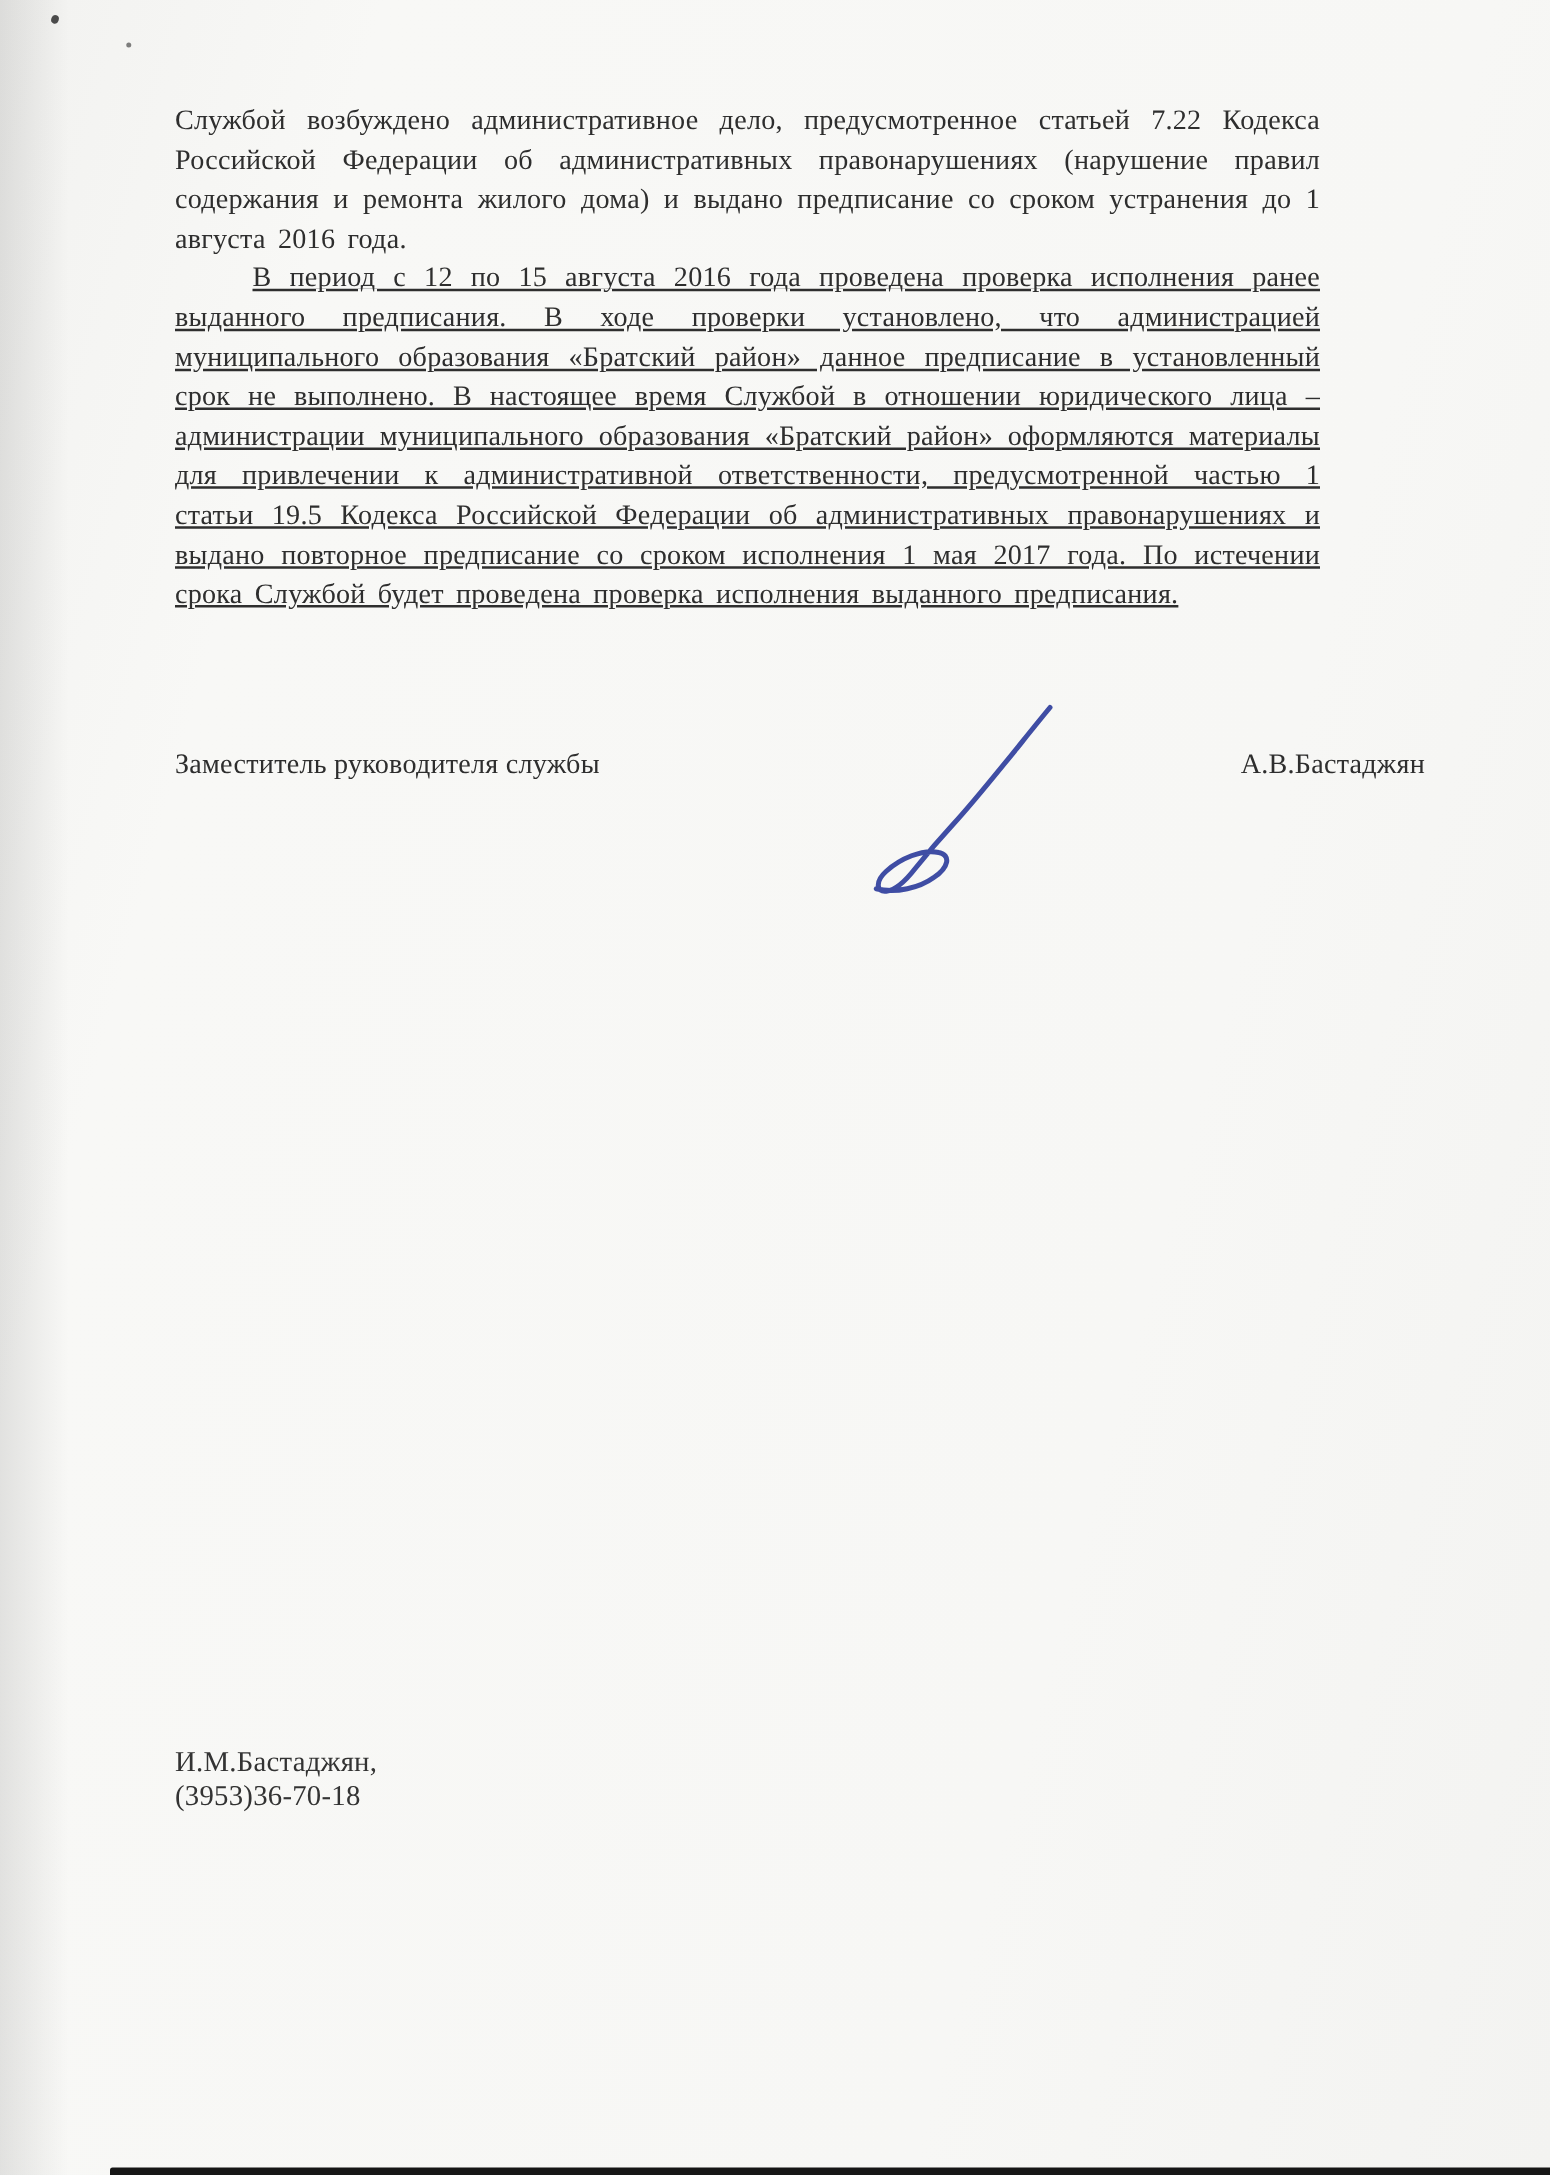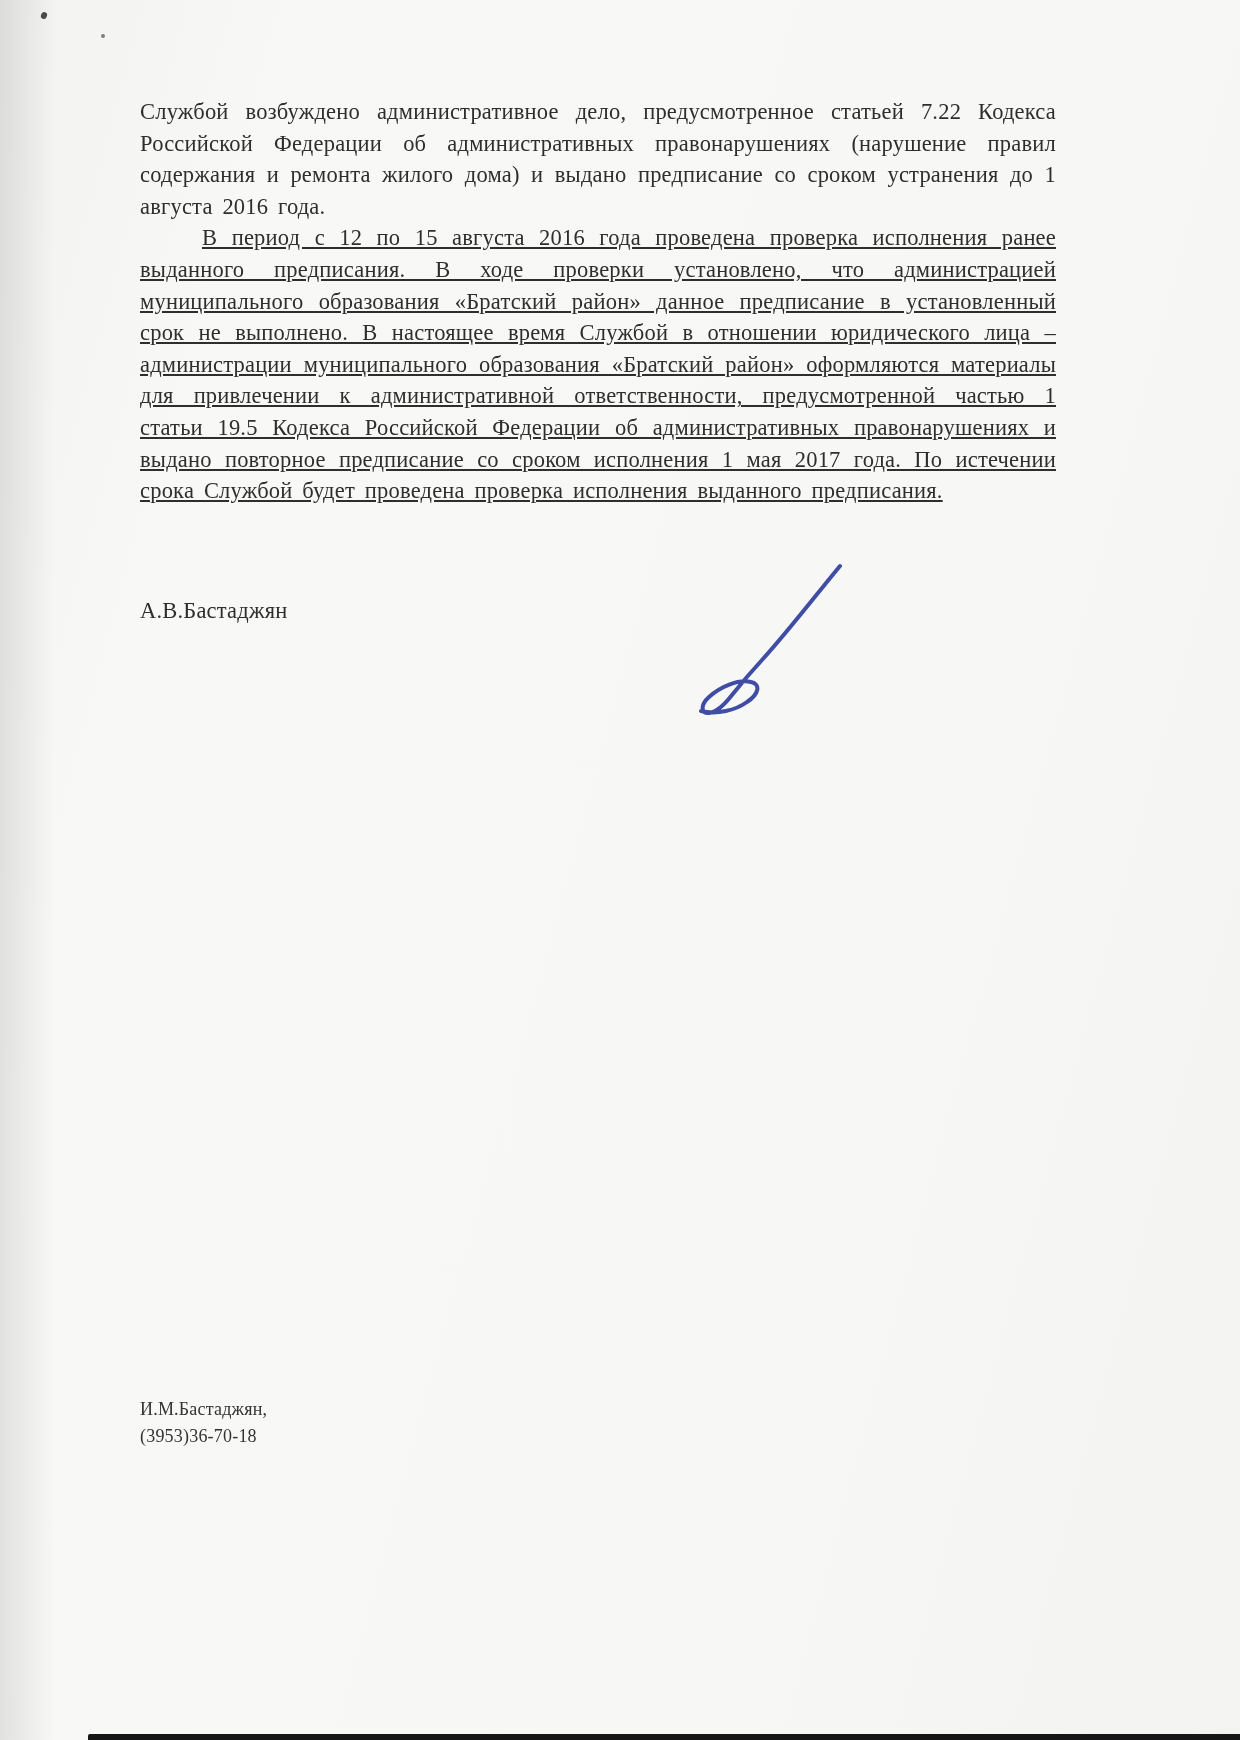--- a/index.html
+++ b/index.html
@@ -37,21 +37,21 @@
     background: #4a4a4a;
     border-radius: 50%;
   }
   .speck-1 { left: 41px; top: 12px; width: 6px; height: 7px; transform: rotate(20deg); }
   .speck-2 { left: 101px; top: 34px; width: 4px; height: 4px; opacity: .7; }
 
   
   .content {
     position: absolute;
     left: 140px;
-    top: 96px;
+    top: 80px;
     width: 916px;
   }
   .content p {
     margin: 0;
     text-align: justify;
     font-size: 22.5px;
     line-height: 31.6px;
     word-spacing: 4px;
     letter-spacing: 0.2px;
   }
@@ -78,21 +78,21 @@
     top: 560px;
     width: 175px;
     height: 160px;
   }
 
   
   .footer-contact {
     position: absolute;
     left: 140px;
     top: 1396px;
-    font-size: 18px;
+    font-size: 23px;
     line-height: 27px;
     letter-spacing: 0.2px;
     color: #333;
   }
 </style>
 </head>
 <body>
 
 <div class="page">
 
@@ -110,20 +110,21 @@
              C 132 30, 98 74, 74 100
              C 62 113, 52 125, 44 135
              C 37 144, 29 152, 21 153
              C 13 154, 12 145, 21 137
              C 32 127, 50 119, 63 122
              C 73 124, 71 134, 59 142
              C 48 150, 29 155, 13 151" fill="none" stroke="#2f3e9c" stroke-width="4" stroke-linecap="round" stroke-linejoin="round" opacity="0.92"></path>
   </svg>
 
   <div class="sign-row">
+    <span>Заместитель руководителя службы</span>
     <span>А.В.Бастаджян</span>
   </div>
 
   <div class="footer-contact">
     <div>И.М.Бастаджян,</div>
     <div>(3953)36-70-18</div>
   </div>
 
   <div class="bottom-scan-line"></div>
 

